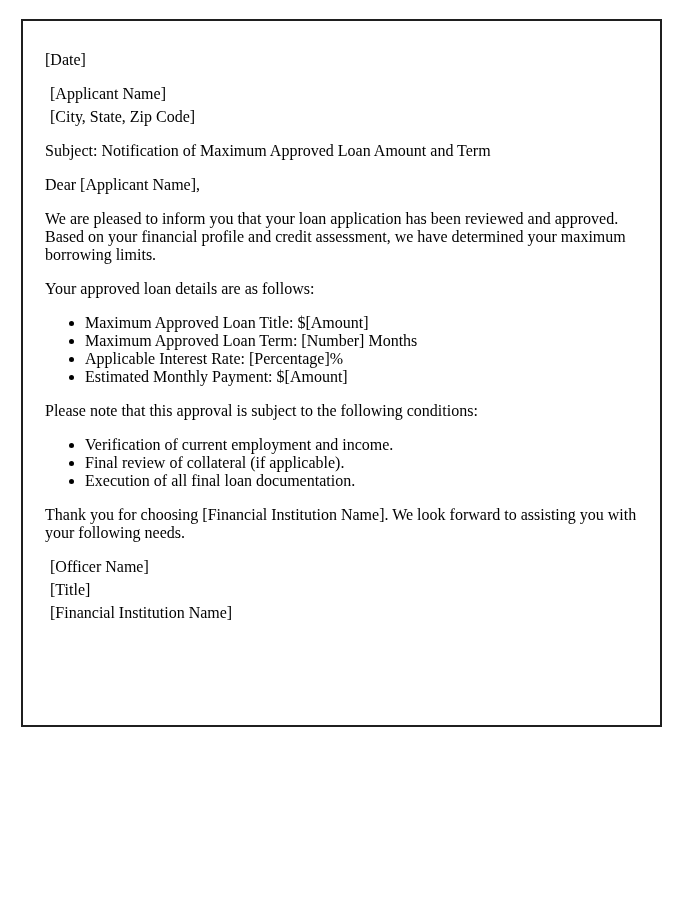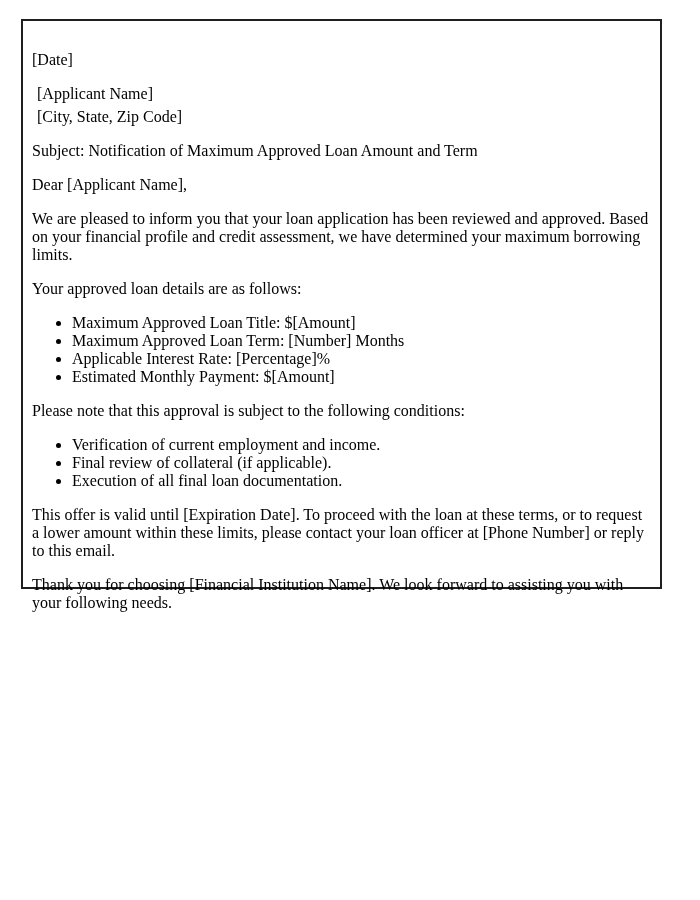--- a/index.html
+++ b/index.html
@@ -12,23 +12,23 @@
     font-family: "Liberation Serif", "DejaVu Serif", serif;
     font-size: 16px;
     color: #000000;
     overflow: hidden;
   }
   .letter {
     position: absolute;
     left: 21px;
     top: 19px;
     width: 641px;
-    height: 570px;
+    height: 708px;
     border: 2px solid #1f1f1f;
-    padding: 14px 9px;
+    padding: 14px 22px;
     background: #ffffff;
   }
   .para {
     margin: 16px 0;
     line-height: normal;
   }
   .line { margin: 5px; }
   .bold { font-weight: normal; }
   ul.list {
     margin: 16px 0;
@@ -65,19 +65,23 @@
   </ul>
 
   <p class="para">Please note that this approval is subject to the following conditions:</p>
 
   <ul class="list">
     <li>Verification of current employment and income.</li>
     <li>Final review of collateral (if applicable).</li>
     <li>Execution of all final loan documentation.</li>
   </ul>
 
-  <p class="para">This offer is valid until [Expiration Date]. To proceed with the loan at these terms, or to request a lower amount within these limits, please contact your loan officer at [Phone Number] or reply to this email.</p>
 
   <p class="para">Thank you for choosing [Financial Institution Name]. We look forward to assisting you with your following needs.</p>
 
 
+  <div class="para">
+    <div class="line">[Officer Name]</div>
+    <div class="line">[Title]</div>
+    <div class="line">[Financial Institution Name]</div>
+  </div>
 
 </div>
 
 </body></html>

